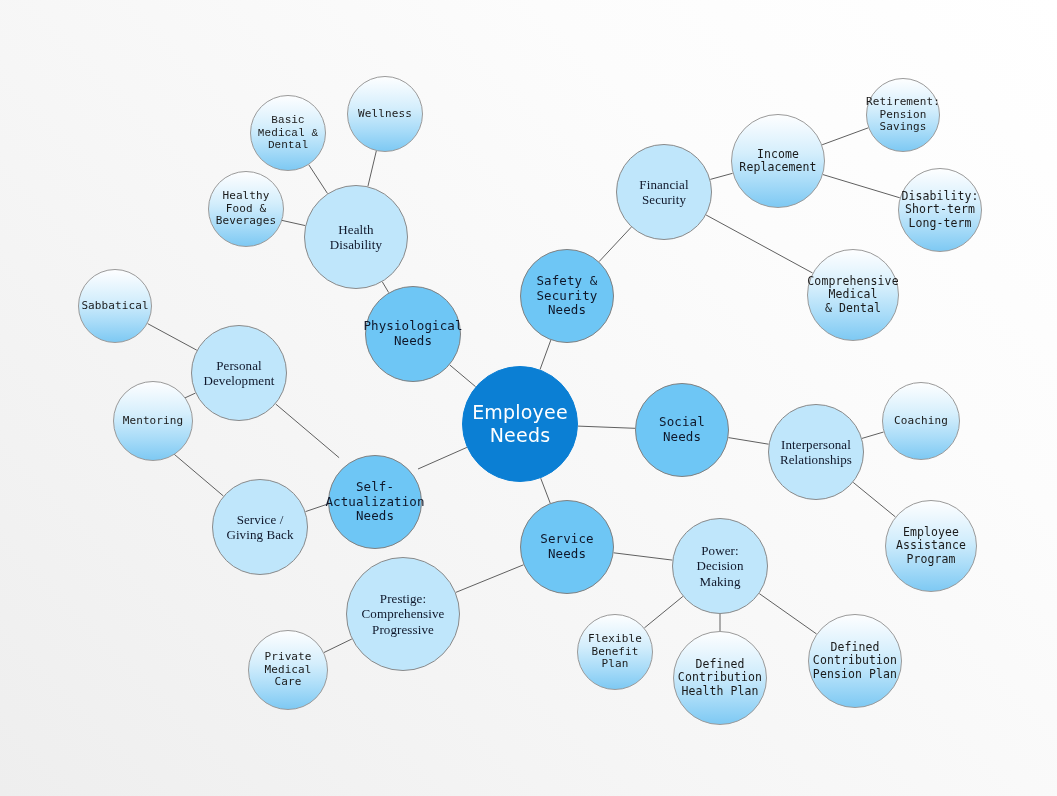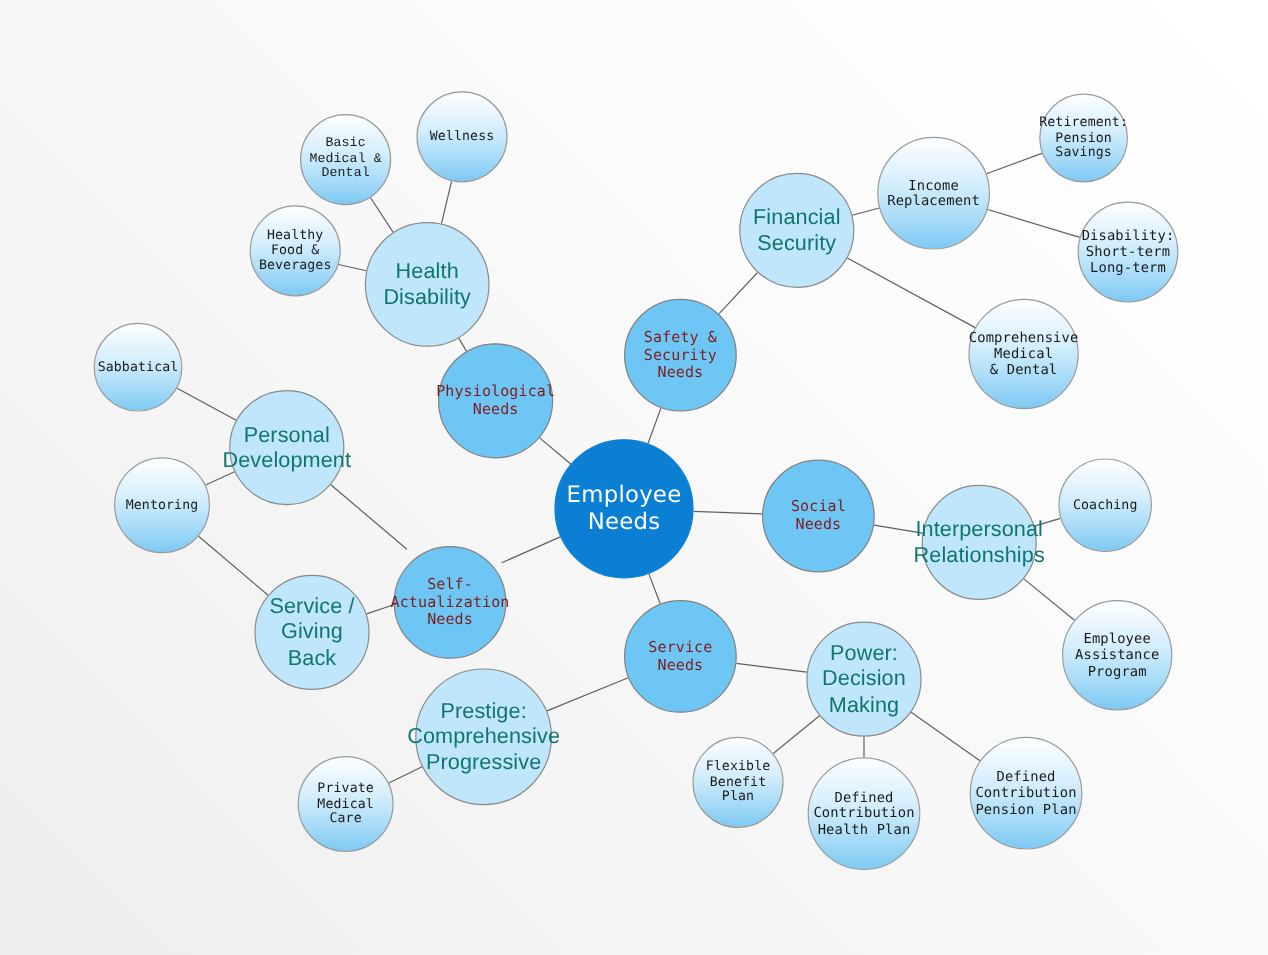--- a/index.html
+++ b/index.html
@@ -47,31 +47,31 @@
     color: #ffffff;
     font-size: 19px;
     font-family: "DejaVu Sans", sans-serif;
     letter-spacing: 0.2px;
     line-height: 1.22;
   }
   
   .node.cat {
     background: #6ec6f5;
     border: 1px solid #808080;
-    color: #7f1d1d;
+    color: #0f172a;
     font-size: 12.5px;
     font-family: "DejaVu Sans Mono", monospace;
   }
   
   .node.sub {
     background: #bfe6fb;
     border: 1px solid #8a8a8a;
-    color: #0f766e;
-    font-size: 18px;
-    font-family: Liberation Sans, sans-serif;
+    color: #0f172a;
+    font-size: 13px;
+    font-family: Liberation Serif, serif;
   }
   
   .node.leaf {
     background: linear-gradient(to bottom, #fdfeff 0%, #eef8fe 16%, #d4eefc 42%, #a9dcf8 72%, #7ec9f3 100%);
     border: 1px solid #9a9a9a;
     color: #1a1a1a;
     font-size: 11.5px;
     font-family: "DejaVu Sans Mono", monospace;
   }
   .node.leaf.sm { font-size: 11px; }
@@ -169,15 +169,15 @@
       <div class="node leaf" style="left: 673px; top: 631px; width: 94px; height: 94px;"><span class="nlabel">Defined
 Contribution
 Health Plan</span></div>
       <div class="node leaf" style="left: 808px; top: 614px; width: 94px; height: 94px;"><span class="nlabel">Defined
 Contribution
 Pension Plan</span></div>
       <div class="node leaf sm" style="left: 248px; top: 630px; width: 80px; height: 80px;"><span class="nlabel">Private
 Medical
 Care</span></div>
       <div class="node leaf sm" style="left: 78px; top: 269px; width: 74px; height: 74px;"><span class="nlabel">Sabbatical</span></div>
-      <div class="node leaf sm" style="left: 95px; top: 381px; width: 80px; height: 80px;"><span class="nlabel">Mentoring</span></div>
+      <div class="node leaf sm" style="left: 113px; top: 381px; width: 80px; height: 80px;"><span class="nlabel">Mentoring</span></div>
     </div>
 </div>
 
 </body></html>

